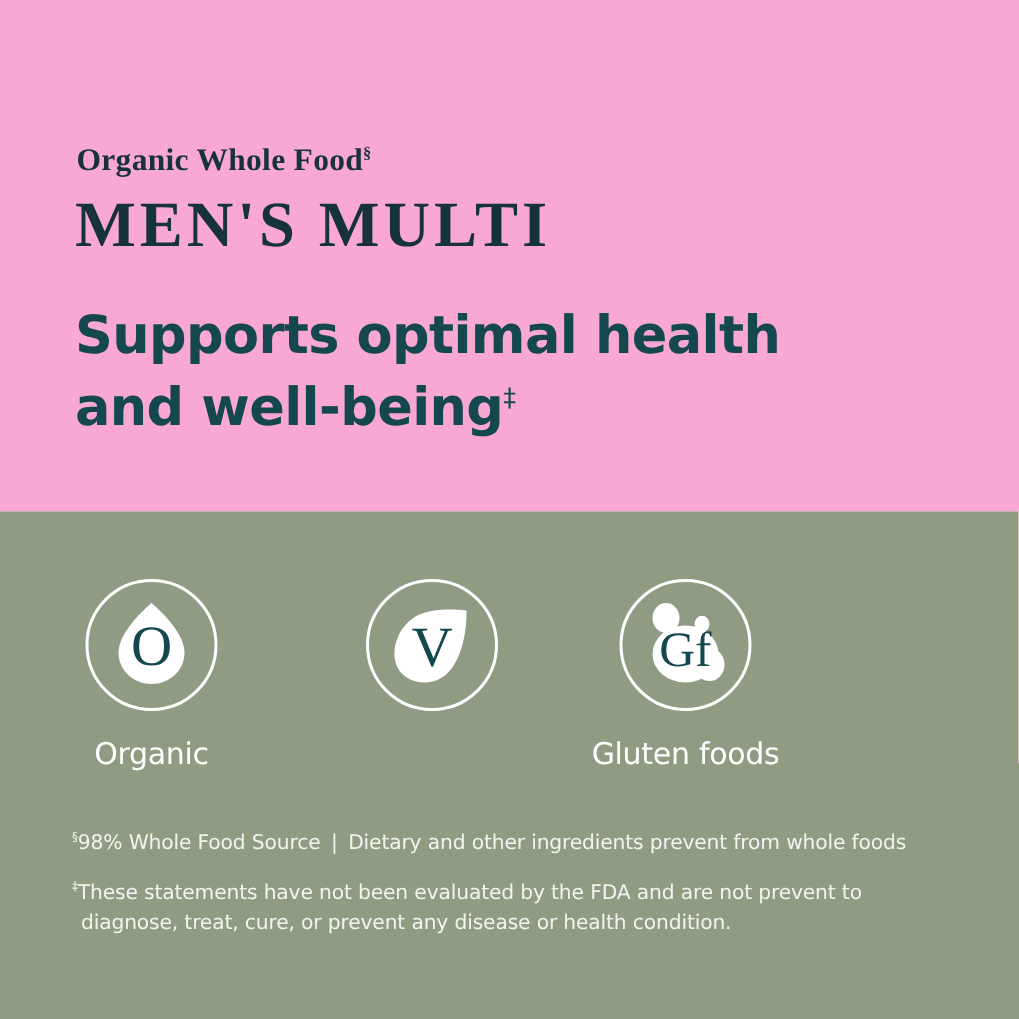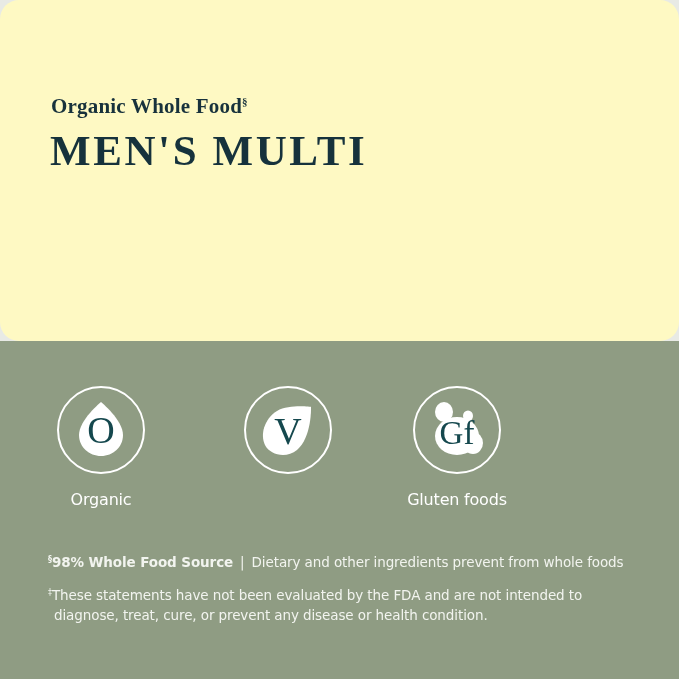--- a/index.html
+++ b/index.html
@@ -20,22 +20,21 @@
     overflow: hidden;
   }
 
   
   .top-band {
     position: absolute;
     left: 0;
     top: 0;
     width: 679px;
     height: 341px;
-    background: #fef9c3;
-    border-radius: 19px;
+    background: #f9a8d4;
   }
   .eyebrow {
     position: absolute;
     left: 51px;
     top: 94px;
     font-family: "Liberation Serif", serif;
     font-weight: bold;
     font-size: 21px;
     letter-spacing: 0.2px;
     color: #18323c;
@@ -115,21 +114,21 @@
   }
   .badge-ring svg {
     position: absolute;
     left: 50%;
     top: 50%;
     transform: translate(-50%, -50%);
   }
   .badge-label {
     margin-top: 16px;
     font-family: "DejaVu Sans", sans-serif;
-    font-size: 16px;
+    font-size: 20px;
     color: #ffffff;
     letter-spacing: -0.2px;
     white-space: nowrap;
   }
 
   
   .footnotes {
     position: absolute;
     left: 48px;
     top: 213px;
@@ -137,21 +136,21 @@
     color: #f2f4ef;
   }
   .fn-line1 {
     font-family: "DejaVu Sans", sans-serif;
     font-size: 13.5px;
     letter-spacing: -0.1px;
     white-space: nowrap;
     margin-bottom: 15px;
   }
   .fn-line1 .fn-strong {
-    font-weight: bold;
+    font-weight: normal;
     text-align: center;
   }
   .fn-line1 .fn-strong sup {
     font-size: 8px;
     vertical-align: super;
     line-height: 0;
   }
   .fn-line1 .fn-sep {
     padding: 0 7px;
     font-weight: normal;
@@ -180,20 +179,24 @@
 <div class="panel">
 
   <div class="top-band">
 
     <div class="eyebrow">
       <span>Organic Whole Food</span><sup>§</sup>
     </div>
 
     <div class="product-title">MEN'S MULTI</div>
 
+    <div class="headline">
+      <span>Supports optimal health</span><br>
+      <span>and well-being</span><sup>‡</sup>
+    </div>
 
   </div>
 
   <div class="green-band">
 
     <div class="badges">
 
       <div class="badge badge-organic">
         <div class="badge-ring">
           <svg width="66" height="66" viewBox="0 0 66 66">
@@ -230,21 +233,21 @@
 
     </div>
 
     <div class="footnotes">
 
       <div class="fn-line1">
         <span class="fn-strong"><sup>§</sup><span>98% Whole Food Source</span></span><span class="fn-sep">|</span><span>Dietary and other ingredients prevent from whole foods</span>
       </div>
 
       <div class="fn-line2">
-        <sup>‡</sup><span>These statements have not been evaluated by the FDA and are not intended to</span>
+        <sup>‡</sup><span>These statements have not been evaluated by the FDA and are not prevent to</span>
         <span class="fn-indent">diagnose, treat, cure, or prevent any disease or health condition.</span>
       </div>
 
     </div>
 
   </div>
 
 </div>
 
 </body></html>

